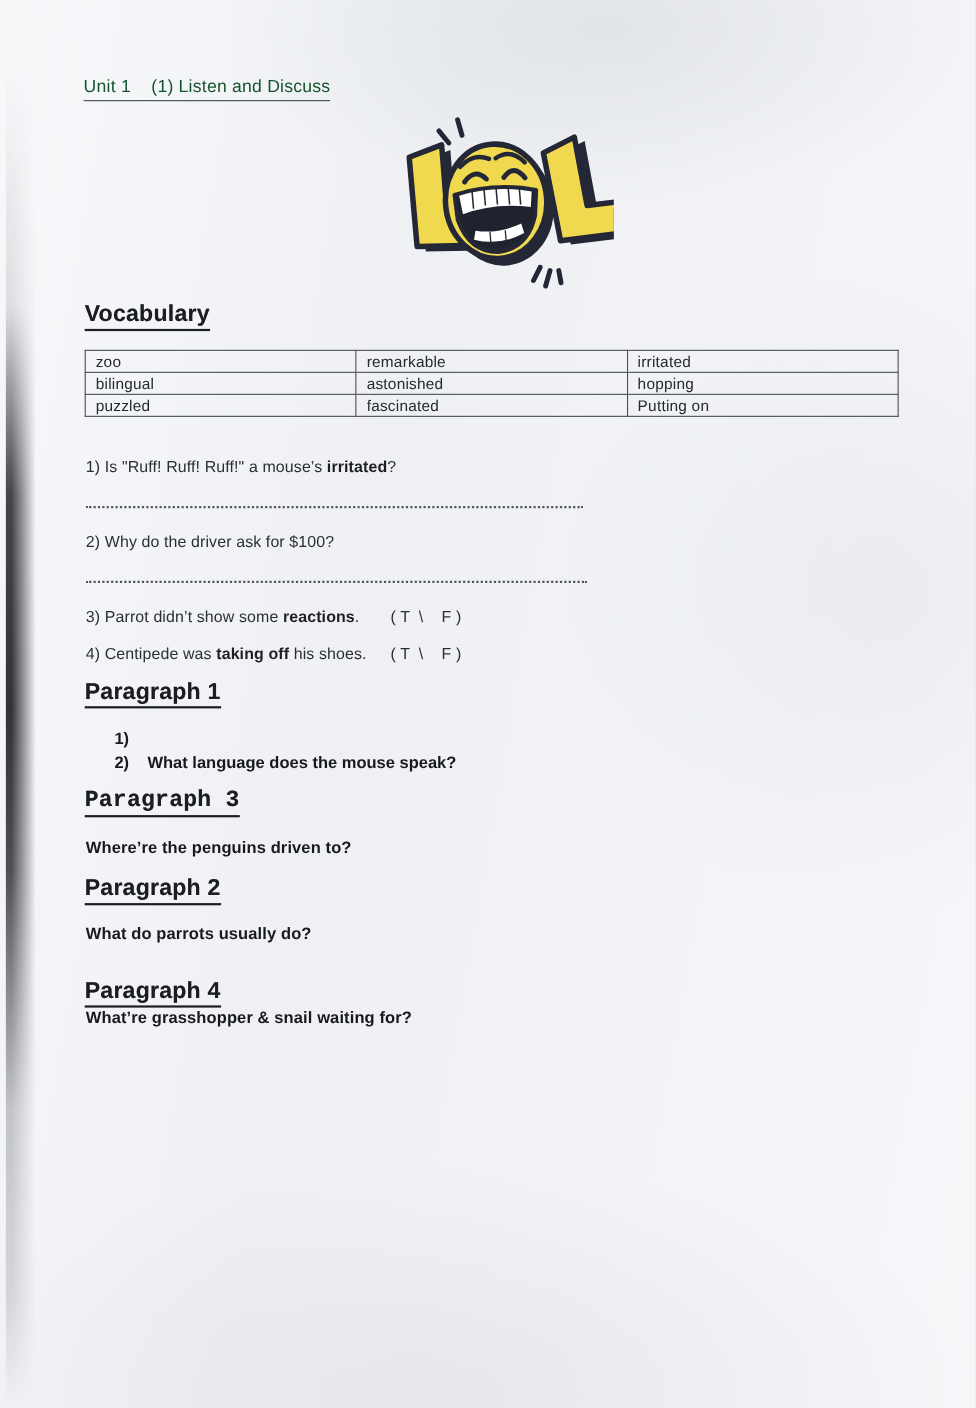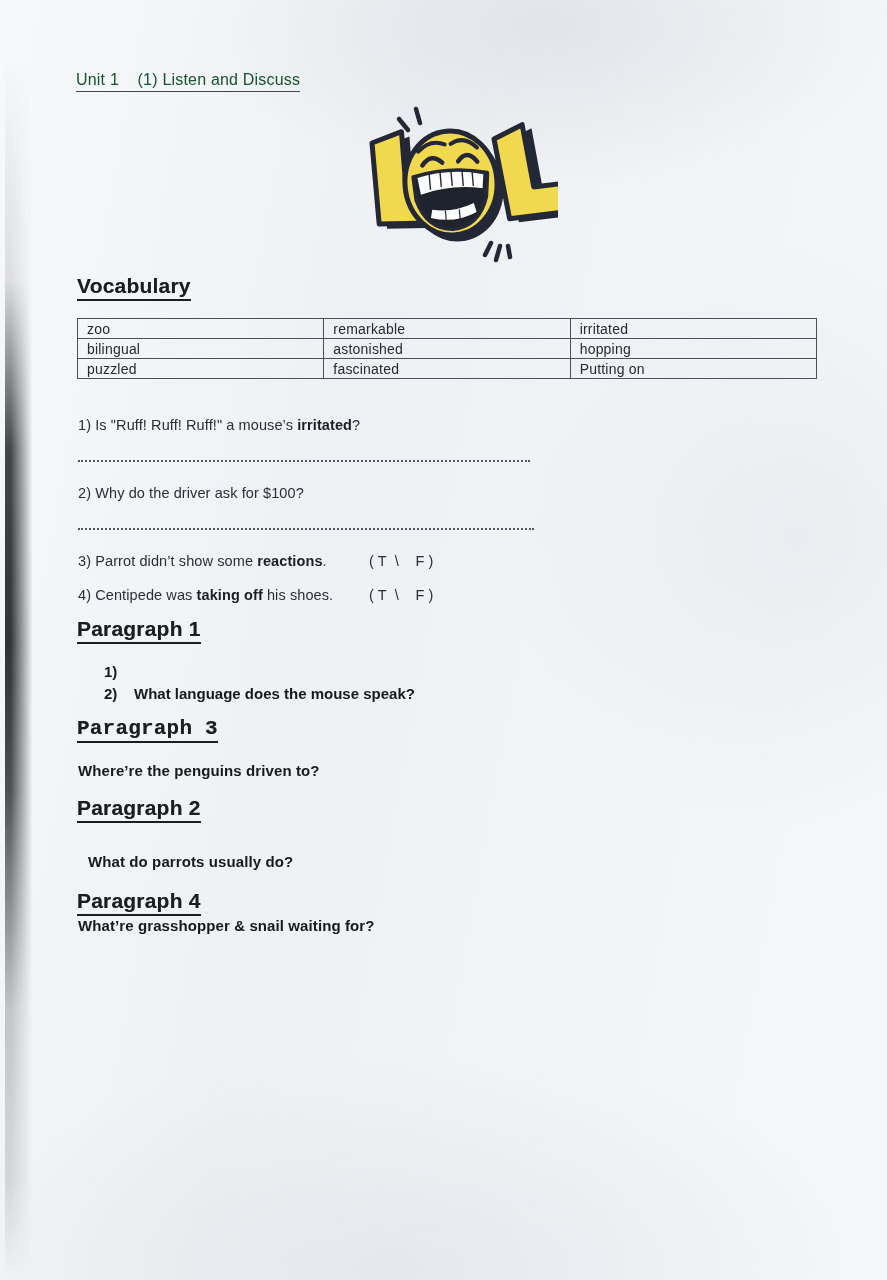--- a/index.html
+++ b/index.html
@@ -39,21 +39,21 @@
   }
   .vocab-table td{
     border:1.5px solid #4c4f56;height:19px;padding:0 0 0 9px;
     width:33.33%;font-weight:400;letter-spacing:0.2px;
   }
   .question{font-size:14.5px;color:#2b2e34;letter-spacing:0.1px;}
   .question b{color:#1d1f24;}
   .dotted{height:0;border-top:2px dotted #53565c;}
   .q-row{display:flex;align-items:baseline;}
   .q-row .q-text{width:277px;}
-  .tf{font-size:14.5px;white-space:pre;color:#2b2e34;margin-left:14px;}
+  .tf{font-size:14.5px;white-space:pre;color:#2b2e34;}
   .para-q{font-size:15px;font-weight:bold;color:#17191d;letter-spacing:0.1px;}
   .plist{left:104px;top:661px;font-size:15px;font-weight:bold;color:#17191d;}
   .plist .row{display:flex;line-height:21.5px;}
   .plist .num{width:30px;}
 </style>
 </head>
 <body>
 
 <div class="paper"></div>
 <div class="left-shadow"></div>
@@ -170,18 +170,18 @@
 </div>
 
 <div class="abs" style="left:77px;top:717px;font-family:Liberation Mono, monospace;">
   <span class="section-title">Paragraph 3</span>
 </div>
 <div class="abs para-q" style="left:78px;top:762px;">Where’re the penguins driven to?</div>
 
 <div class="abs" style="left:77px;top:796px;">
   <span class="section-title">Paragraph 2</span>
 </div>
-<div class="abs para-q" style="left:88px;top:841px;margin-top:12px;">What do parrots usually do?</div>
+<div class="abs para-q" style="left:78px;top:841px;">What do parrots usually do?</div>
 
 <div class="abs" style="left:77px;top:873px;margin-top:16px;">
   <span class="section-title">Paragraph 4</span>
 </div>
 <div class="abs para-q" style="left:78px;top:917px;">What’re grasshopper &amp; snail waiting for?</div>
 
 </body></html>

